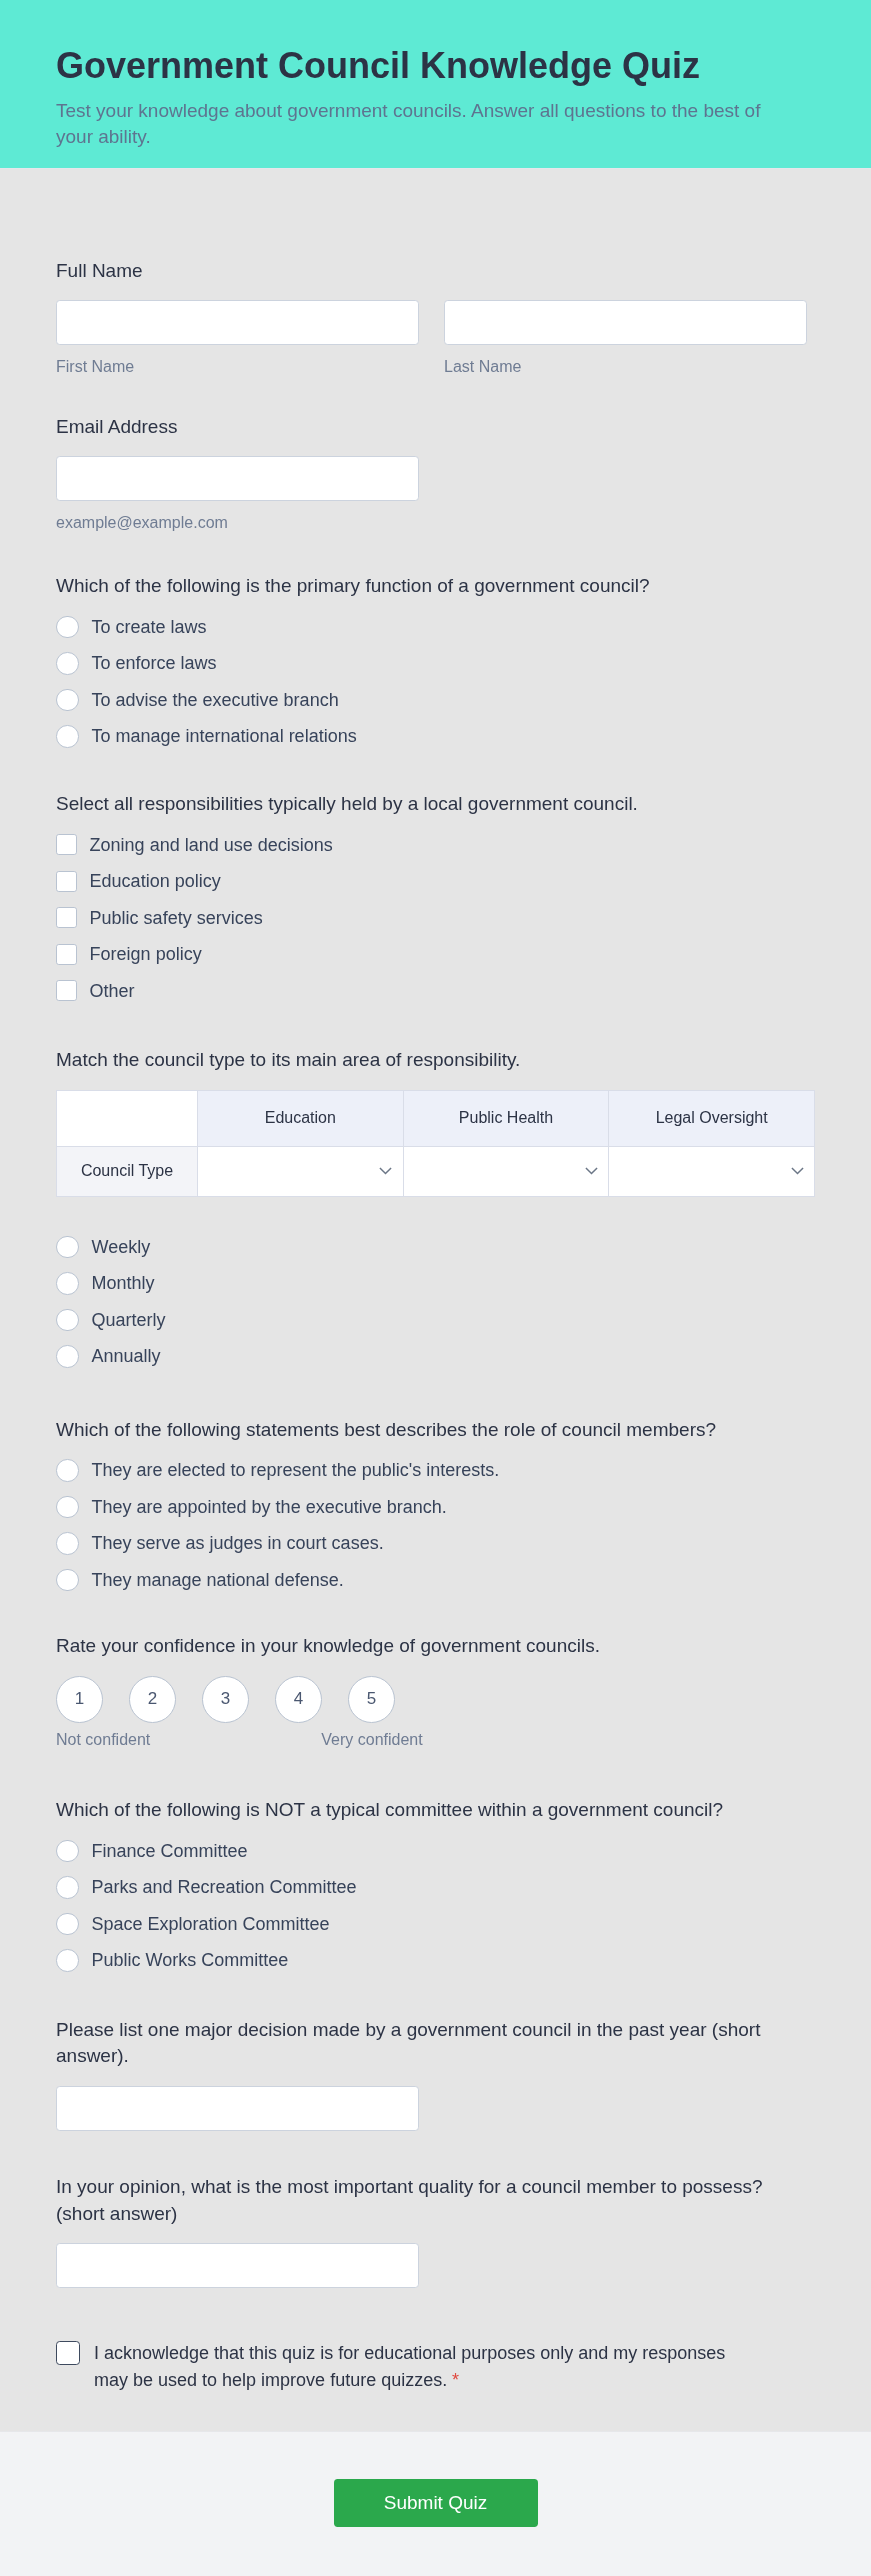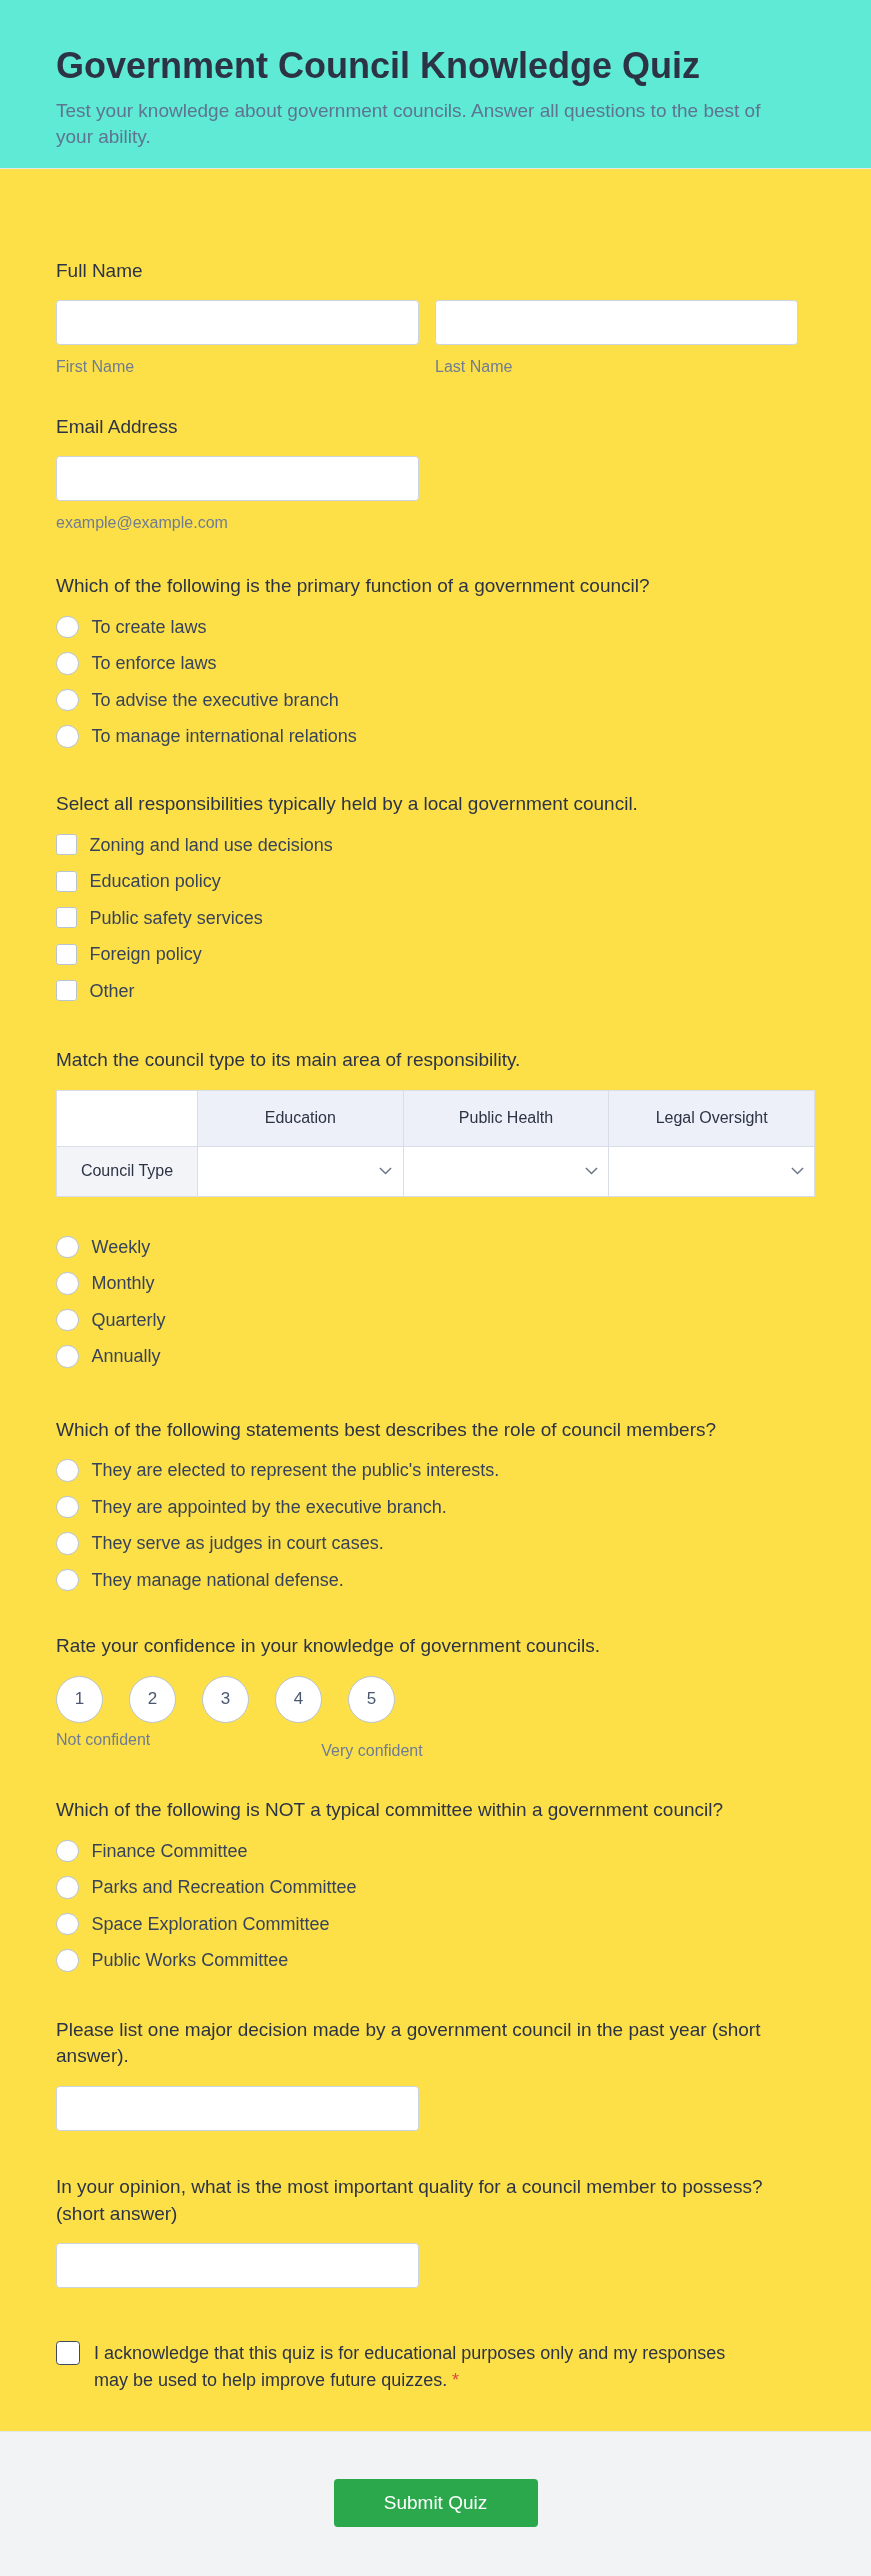--- a/index.html
+++ b/index.html
@@ -9,40 +9,40 @@
   *{box-sizing:border-box;margin:0;padding:0;font-family:"Liberation Sans","DejaVu Sans",sans-serif;}
   body{margin:0;background:#ffffff;width:871px;}
   .page{width:871px;min-height:2576px;display:flex;flex-direction:column;background:#ffffff;}
 
   
   .form-header{padding:45px 56px 17px;background:#5eead4;border-bottom:1.9px solid #e5e7ec;}
   .form-title{font-size:36px;line-height:1.15;font-weight:700;color:#2c3345;}
   .form-subtitle{margin-top:11.2px;font-size:19px;line-height:1.4;color:#5e7490;max-width:745px;}
 
   
-  .form-body{padding:89px 56px 37px;background:#fde047;}
+  .form-body{padding:89px 56px 37px;background:#e5e5e5;}
   .field{display:block;}
   .q-label{font-size:19px;line-height:1.4;color:#2c3345;font-weight:500;margin-bottom:16px;max-width:759px;}
 
   .f-email{margin-top:37px;}
   .f-q1{margin-top:41px;}
   .f-q2{margin-top:43px;}
   .f-matrix{margin-top:45px;}
   .f-q3{margin-top:39px;}
   .f-q4{margin-top:49px;}
   .f-scale{margin-top:42px;}
   .f-q5{margin-top:47px;}
   .f-sa1{margin-top:45px;}
   .f-sa2{margin-top:43px;}
   .f-ack{margin-top:52px;display:flex;align-items:flex-start;gap:14px;}
 
   
   .text-input{width:363px;height:45px;border:0.9px solid #ccd3de;border-radius:3.7px;background:#fff;
     font-size:17px;color:#2c3345;padding:0 11.2px;display:block;}
-  .name-row{display:flex;gap:16px;}
+  .name-row{display:flex;gap:25px;}
   .sublabel{margin-top:12px;font-size:16px;color:#6f7c93;line-height:1.2;}
 
   
   .options{display:block;}
   .option{display:flex;align-items:center;gap:13px;margin-bottom:14px;min-height:22.5px;cursor:pointer;}
   .option:last-child{margin-bottom:0;}
   .radio{width:22.5px;height:22.5px;border:0.9px solid #b9c3d1;border-radius:50%;background:#fff;flex:none;}
   .checkbox{width:20.6px;height:20.6px;border:0.9px solid #b9c3d1;border-radius:2.8px;background:#fff;flex:none;}
   .opt-label{font-size:18px;color:#37435a;line-height:1.25;}
 
@@ -55,21 +55,21 @@
   .matrix td.select-cell{height:50px;padding:0;background:#fff;}
   .matrix-select{height:100%;display:flex;align-items:center;justify-content:space-between;padding:0 10.3px;cursor:pointer;}
   .select-value{font-size:16px;color:#2c3345;}
 
   
   .scale-row{display:flex;gap:26px;margin-top:1.9px;}
   .scale-circle{width:47px;height:47px;border:0.9px solid #b9c3d1;border-radius:50%;background:#fff;
     display:flex;align-items:center;justify-content:center;font-size:17px;color:#4a5770;cursor:pointer;}
   .scale-labels{position:relative;margin-top:8.4px;height:19px;width:403px;}
   .scale-min{position:absolute;left:0;top:0;font-size:16px;color:#6f7c93;white-space:nowrap;}
-  .scale-max{position:absolute;left:316px;transform:translateX(-50%);top:11px;font-size:16px;color:#6f7c93;white-space:nowrap;}
+  .scale-max{position:absolute;left:316px;transform:translateX(-50%);top:0;font-size:16px;color:#6f7c93;white-space:nowrap;}
 
   
   .ack-box{width:24px;height:24px;border:1.9px solid #3e4a5e;border-radius:3.7px;background:#fff;flex:none;margin-top:0.9px;cursor:pointer;}
   .ack-text{font-size:18px;line-height:1.5;color:#2c3345;max-width:656px;}
   .req{color:var(--red);margin-left:4.7px;}
 
   
   .form-footer{flex:1;min-height:117px;background:#f2f3f5;border-top:0.9px solid #e6e7ea;
     display:flex;justify-content:center;align-items:flex-start;padding-top:47px;}
   .submit-btn{width:204px;height:48px;background:var(--green);color:#fff;font-size:19px;font-weight:500;

